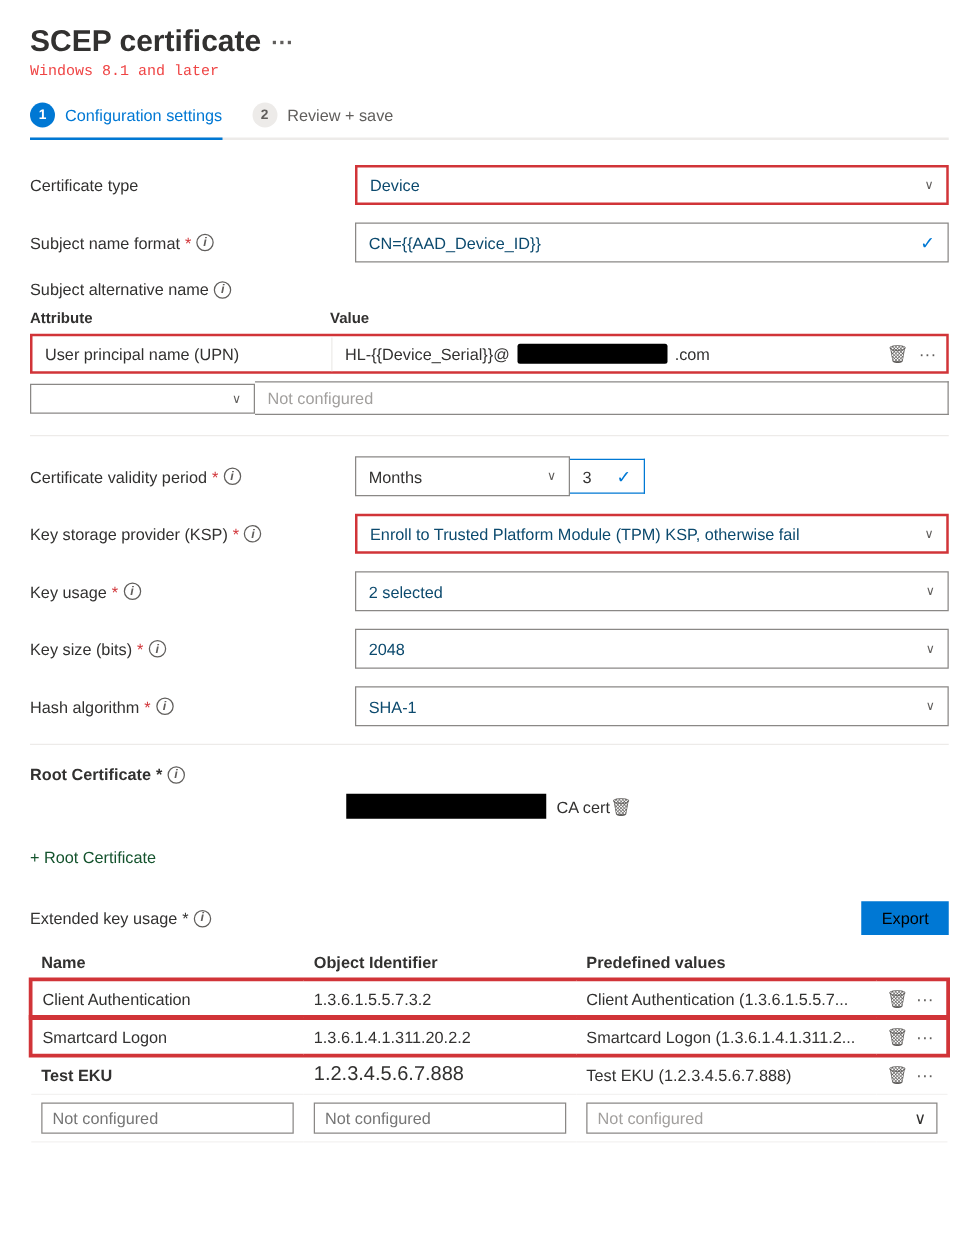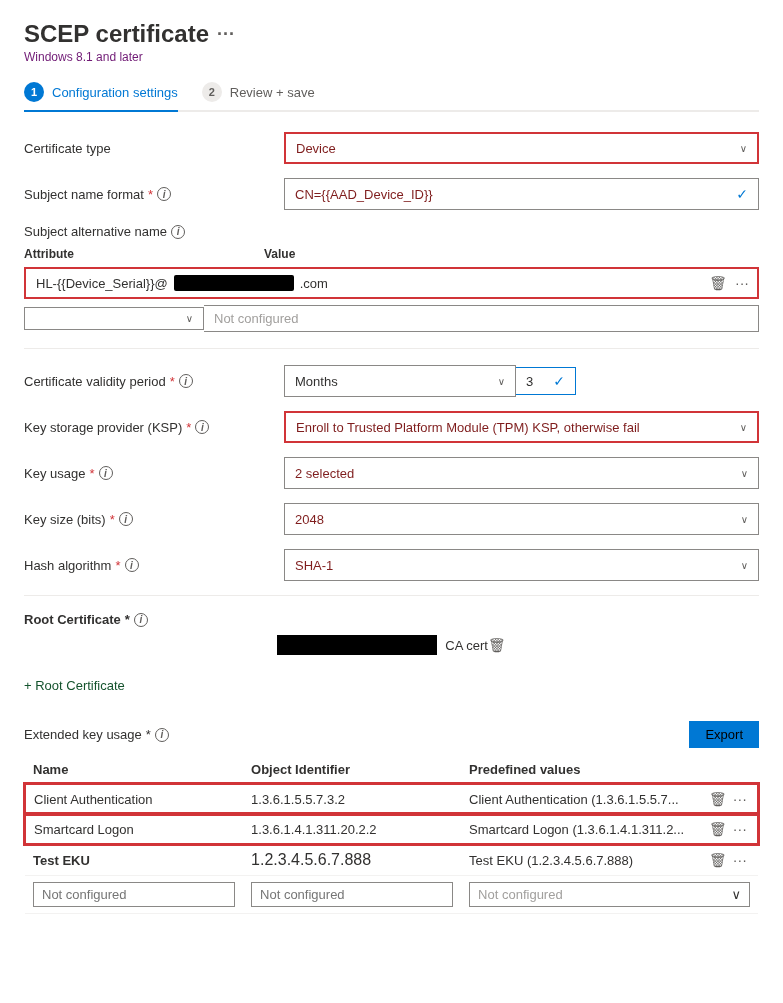--- a/index.html
+++ b/index.html
@@ -1,37 +1,37 @@
 <!DOCTYPE html>
 <html><head>
   <meta charset="utf-8">
   <style>
     * { box-sizing: border-box; margin: 0; padding: 0; }
     body { font-family: 'Segoe UI', Arial, sans-serif; font-size: 13px; color: #323130; background: #fff; width: 783px; min-height: 1003px; padding: 20px 24px; }
 
     .page-title { font-size: 24px; font-weight: 600; color: #323130; display: flex; align-items: center; gap: 8px; }
-    .page-subtitle { font-size: 12px; color: #701a75; margin-top: 2px; margin-bottom: 18px; }
+    .page-subtitle { font-size: 12px; color: #ef4444; margin-top: 2px; margin-bottom: 18px; font-family: Liberation Mono, monospace; }
     .ellipsis-btn { font-size: 18px; color: #605e5c; cursor: pointer; }
 
     .wizard-tabs { display: flex; align-items: center; gap: 24px; margin-bottom: 20px; border-bottom: 2px solid #edebe9; padding-bottom: 0; }
     .wizard-tab { display: flex; align-items: center; gap: 8px; padding-bottom: 8px; cursor: pointer; color: #605e5c; font-size: 13px; }
     .wizard-tab.active { color: #0078d4; border-bottom: 2px solid #0078d4; margin-bottom: -2px; }
     .tab-circle { width: 20px; height: 20px; border-radius: 50%; display: flex; align-items: center; justify-content: center; font-size: 11px; font-weight: 600; }
     .tab-circle.active { background: #0078d4; color: #fff; }
     .tab-circle.inactive { background: #edebe9; color: #605e5c; }
 
     .form-section { margin-bottom: 16px; }
     .form-row { display: flex; align-items: center; margin-bottom: 14px; }
     .form-label { width: 260px; min-width: 260px; font-size: 13px; color: #323130; display: flex; align-items: center; gap: 4px; }
     .form-label .required { color: #d13438; }
     .form-control-area { flex: 1; }
 
     .dropdown { display: flex; align-items: center; justify-content: space-between; border: 1px solid #8a8886; padding: 5px 10px; min-height: 32px; background: #fff; cursor: pointer; }
     .dropdown.highlighted { border: 2px solid #d13438; }
-    .dropdown-text { font-size: 13px; color: #7f1d1d; }
+    .dropdown-text { font-size: 13px; color: #0c4a6e; }
     .chevron { color: #605e5c; font-size: 10px; }
     .check-icon { color: #0078d4; font-size: 14px; }
 
     .san-section { margin-bottom: 16px; }
     .san-label { font-size: 13px; color: #323130; margin-bottom: 8px; display: flex; align-items: center; gap: 4px; }
     .san-table { width: 100%; }
     .san-header { display: flex; font-size: 12px; font-weight: 600; color: #323130; margin-bottom: 6px; }
     .san-col-attr { width: 240px; }
     .san-col-val { flex: 1; }
 
@@ -39,21 +39,21 @@
     .san-row-attr { width: 240px; padding: 6px 10px; border-right: 1px solid #edebe9; font-size: 13px; }
     .san-row-val { flex: 1; padding: 6px 10px; font-size: 13px; display: flex; align-items: center; gap: 6px; }
     .san-row-actions { display: flex; align-items: center; gap: 8px; padding: 0 8px; }
     .icon-btn { cursor: pointer; color: #605e5c; font-size: 14px; }
 
     .san-add-row { display: flex; align-items: center; gap: 0; margin-top: 4px; }
     .san-add-dropdown { width: 180px; border: 1px solid #8a8886; padding: 5px 10px; display: flex; align-items: center; justify-content: space-between; cursor: pointer; background: #fff; }
     .san-add-value { flex: 1; border: 1px solid #8a8886; border-left: none; padding: 5px 10px; font-size: 13px; color: #a19f9d; }
 
     .validity-row { display: flex; align-items: center; gap: 0; }
-    .validity-unit { width: 232px; border: 1px solid #8a8886; padding: 5px 10px; display: flex; align-items: center; justify-content: space-between; cursor: pointer; background: #fff; }
+    .validity-unit { width: 172px; border: 1px solid #8a8886; padding: 5px 10px; display: flex; align-items: center; justify-content: space-between; cursor: pointer; background: #fff; }
     .validity-num { width: 60px; border: 1px solid #0078d4; border-left: none; padding: 5px 10px; font-size: 13px; color: #323130; display: flex; align-items: center; justify-content: space-between; }
 
     .info-icon { display: inline-flex; align-items: center; justify-content: center; width: 14px; height: 14px; border-radius: 50%; border: 1px solid #605e5c; color: #605e5c; font-size: 10px; cursor: pointer; font-style: italic; font-weight: 600; }
 
     .section-divider { border: none; border-top: 1px solid #edebe9; margin: 10px 0 16px 0; }
 
     .ksp-row { border: 2px solid #d13438; }
 
     .root-cert-section { margin-bottom: 14px; }
     .root-cert-label { font-size: 13px; font-weight: 600; color: #323130; margin-bottom: 8px; display: flex; align-items: center; gap: 4px; }
@@ -126,20 +126,21 @@
     <span>Subject alternative name</span>
     <span class="info-icon">i</span>
   </div>
   <div class="san-table">
     <div class="san-header">
       <div class="san-col-attr">Attribute</div>
       <div class="san-col-val">Value</div>
     </div>
 
     <div class="san-row">
+      <div class="san-row-attr">User principal name (UPN)</div>
       <div class="san-row-val">
         <span>HL-{{Device_Serial}}@</span>
         <span class="black-redacted" style="width:120px; height:16px;"></span>
         <span>.com</span>
       </div>
       <div class="san-row-actions">
         <span class="icon-btn">🗑</span>
         <span class="icon-btn">···</span>
       </div>
     </div>

